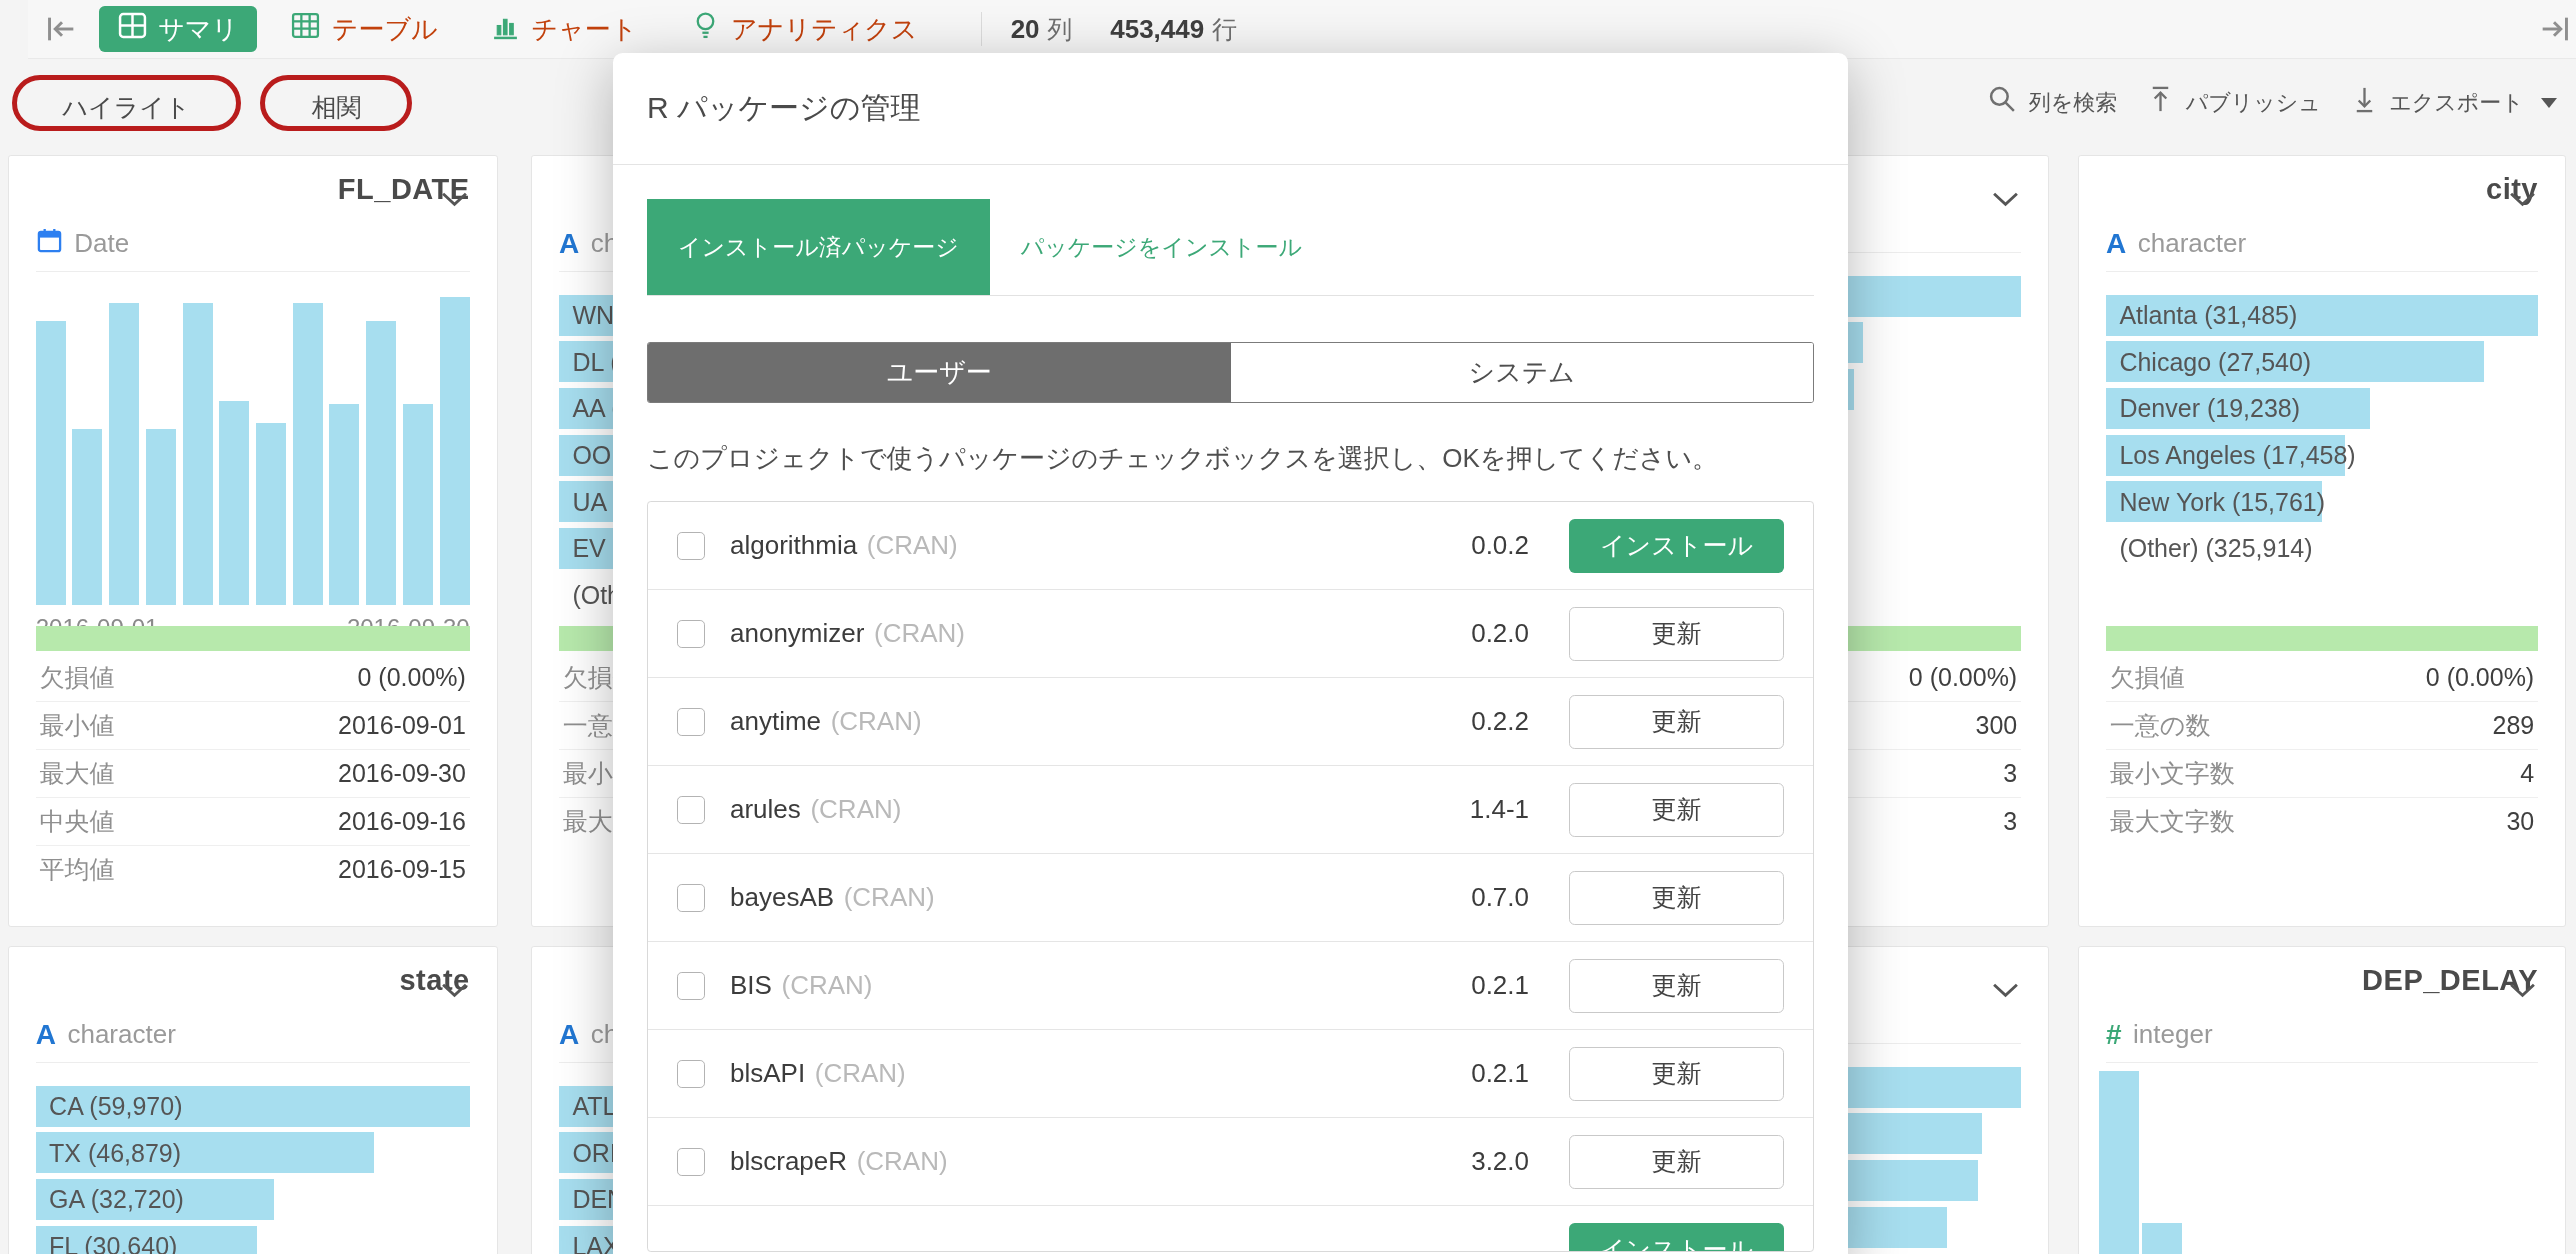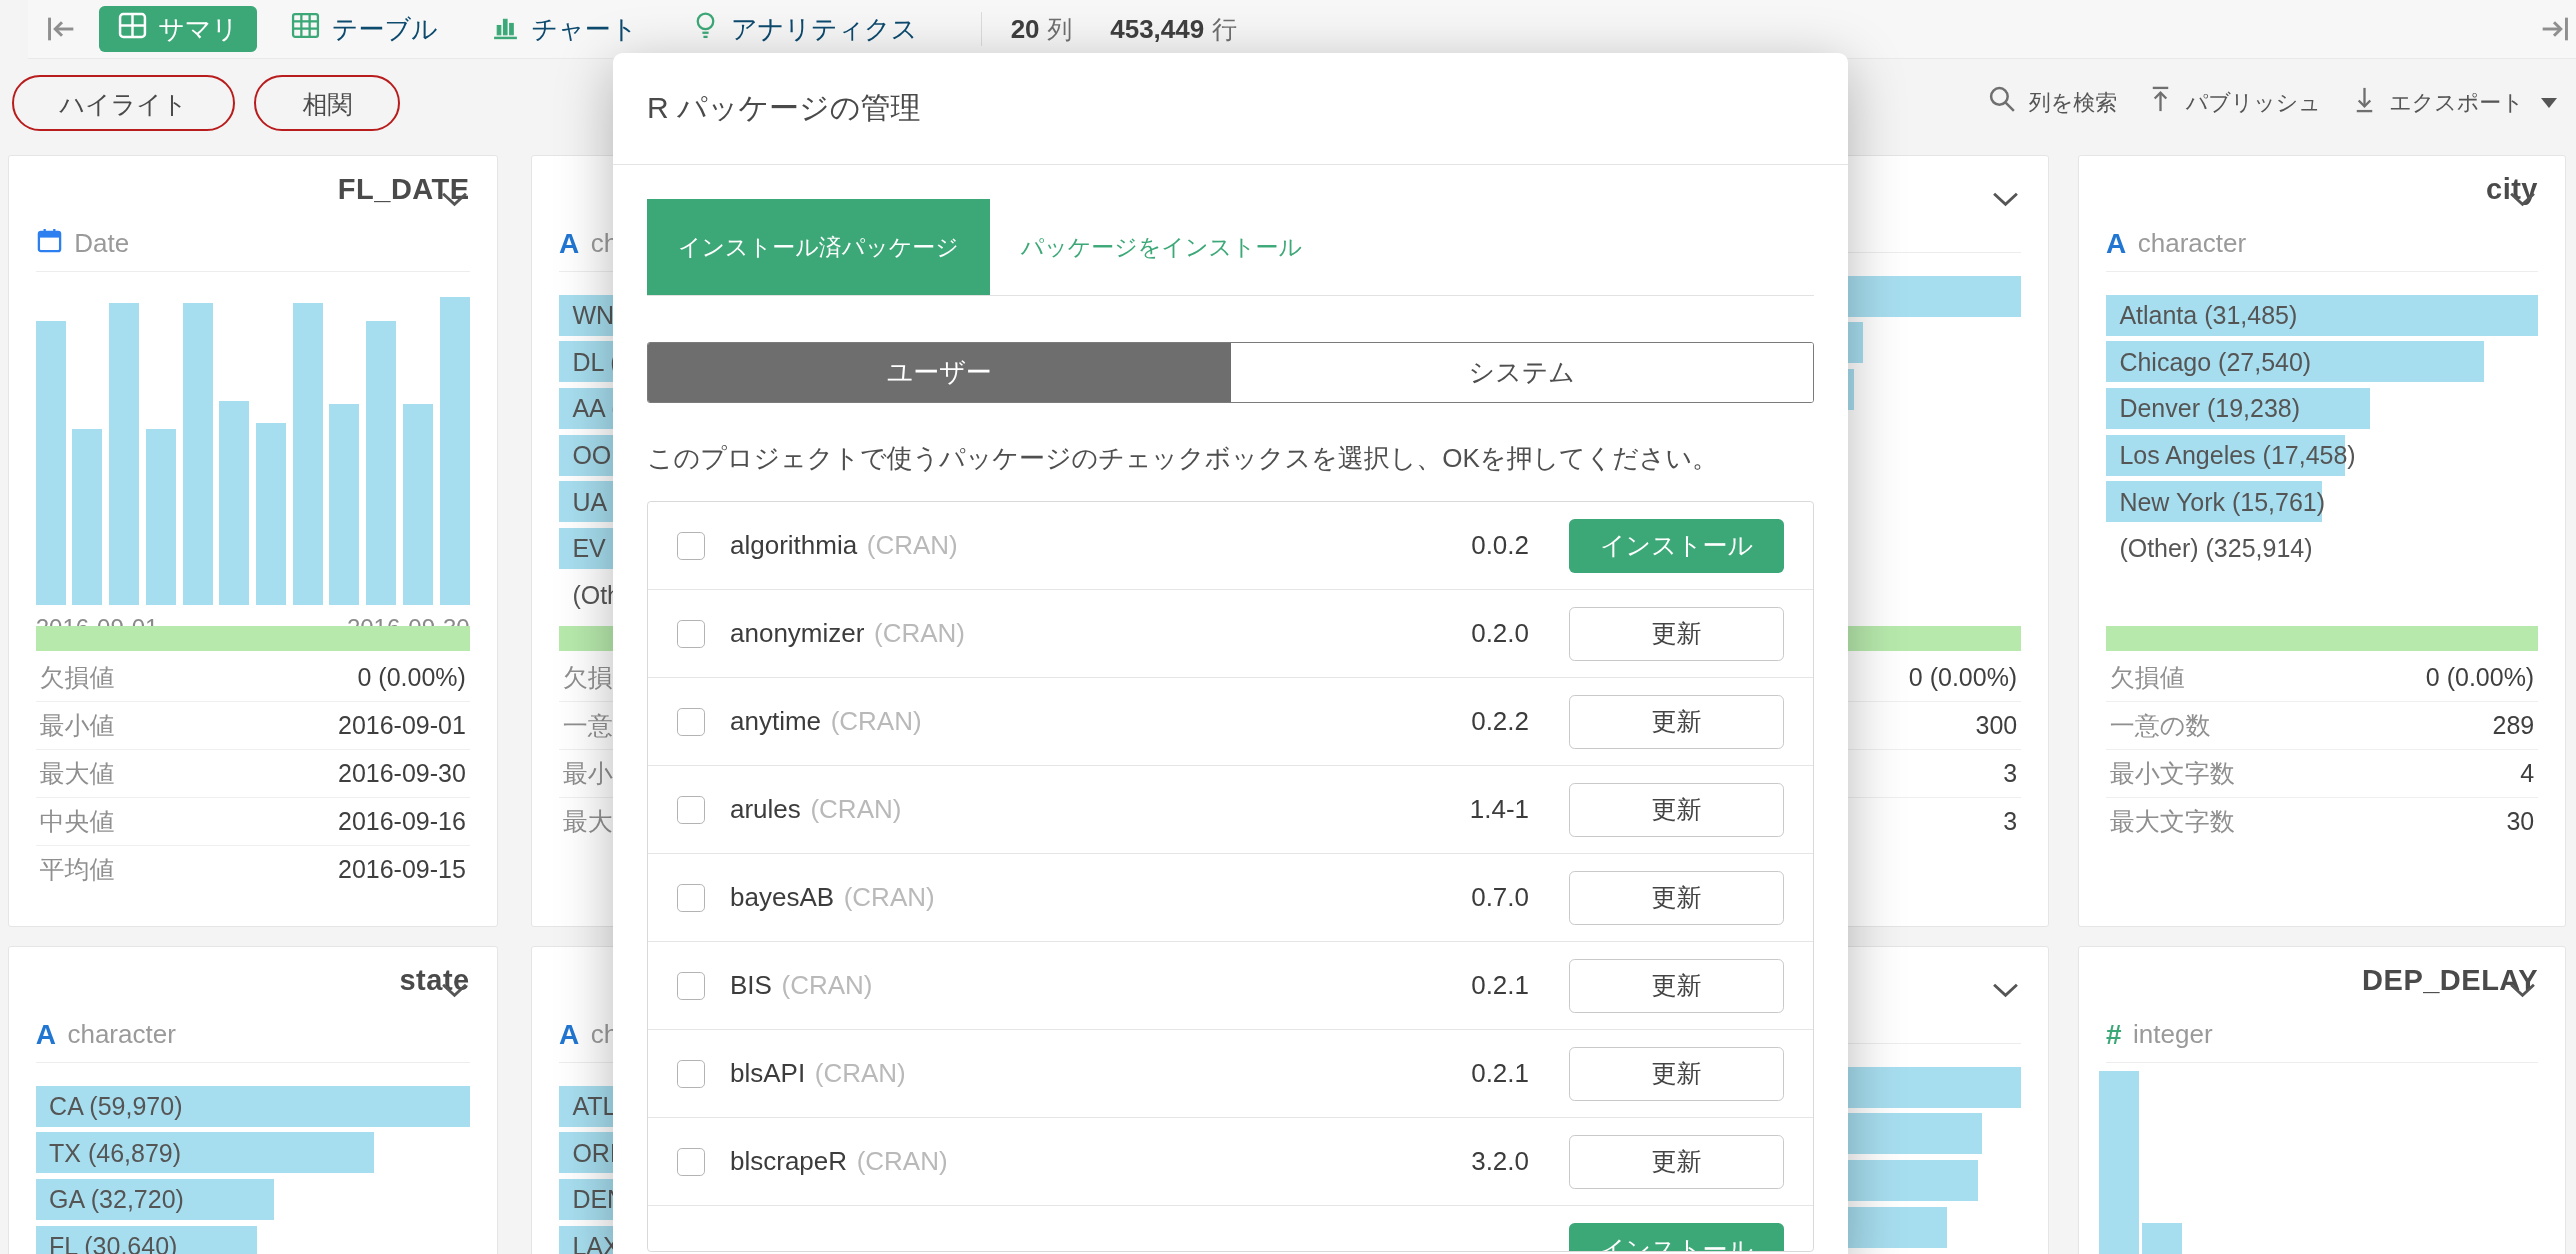--- a/index.html
+++ b/index.html
@@ -4,30 +4,30 @@
 <style>
   html,body{margin:0;padding:0;overflow:hidden;}
   body{width:2576px;height:1254px;position:relative;background:#f4f4f4;
        font-family:"Liberation Sans","DejaVu Sans",sans-serif;color:#3f3f3f;}
 
   
   .toolbar{position:absolute;top:0;left:0;width:2576px;height:59px;background:#f7f7f7;
            border-bottom:1px solid #e9e9e9;display:flex;align-items:center;padding:0 13.4px;box-sizing:border-box;z-index:5;margin-left:28px;}
   .tb-collapse{width:42px;height:42px;display:flex;align-items:center;justify-content:center;margin-right:15.3px;}
   .nav-btn{display:flex;align-items:center;gap:11.5px;height:46px;padding:0 19px;border-radius:5.7px;
-           font-size:26px;color:#0c4a6e;margin-right:15.3px;cursor:default;}
+           font-size:26px;color:#c2410c;margin-right:15.3px;cursor:default;}
   .nav-btn.active{background:#3ca877;color:#fff;}
   .tb-div{width:1px;height:34px;background:#dcdcdc;margin:0 29px;}
   .count-num{font-weight:bold;color:#3f3f3f;font-size:26px;}
   .count-unit{color:#6f6f6f;font-size:25px;margin-left:7.7px;margin-right:38px;}
   .tb-spacer{flex:1;}
 
   
   .subheader{position:absolute;top:73px;left:11.5px;right:19px;height:59px;display:flex;align-items:center;z-index:4;}
-  .pill{display:inline-block;height:56px;line-height:54px;padding:0 46px;border:2px solid #b91c1c;
+  .pill{display:inline-block;height:56px;line-height:54px;padding:0 46px;border:5px solid #b91c1c;
         border-radius:957px;font-size:25px;color:#4a4a4a;margin-right:19px;box-sizing:border-box;}
   .sub-actions{margin-left:auto;display:flex;gap:30px;align-items:center;font-size:22px;color:#555;}
   .sub-action{display:flex;align-items:center;gap:11.5px;}
   .caret-down{width:0;height:0;border-left:8.6px solid transparent;border-right:8.6px solid transparent;
               border-top:10.5px solid #555;margin-left:5.7px;}
 
   
   .card{position:absolute;background:#fff;border:1px solid #e5e5e5;border-radius:2.9px;box-sizing:border-box;overflow:hidden;text-align:right;}
   .c1r1{left:7.7px;top:155px;width:490px;height:772px;}
   .c1r2{left:7.7px;top:946px;width:490px;height:383px;}

